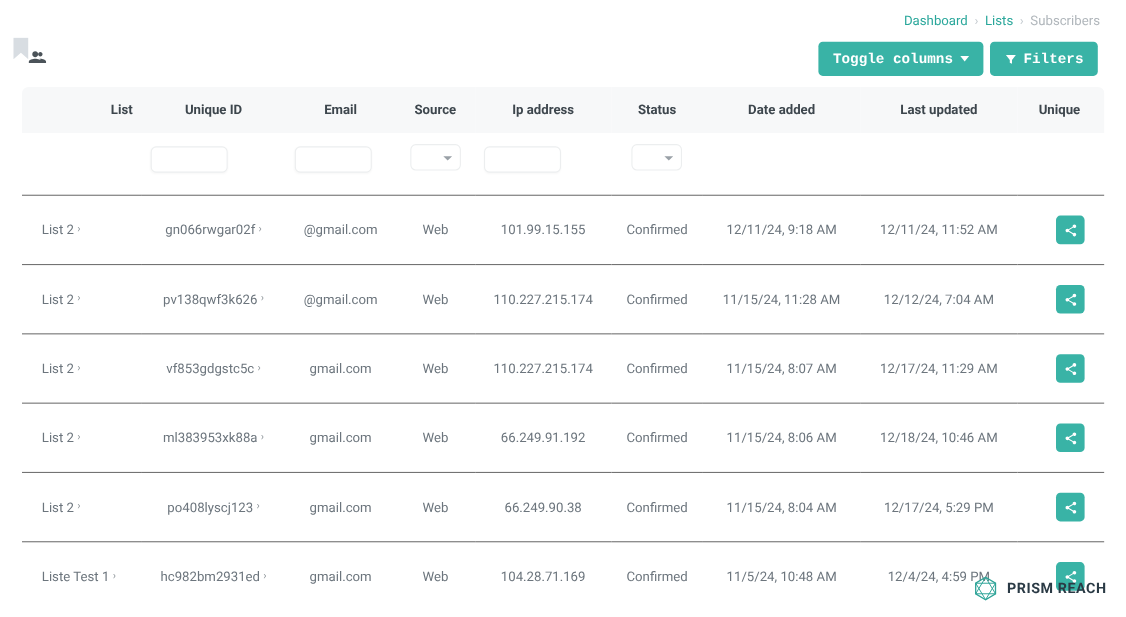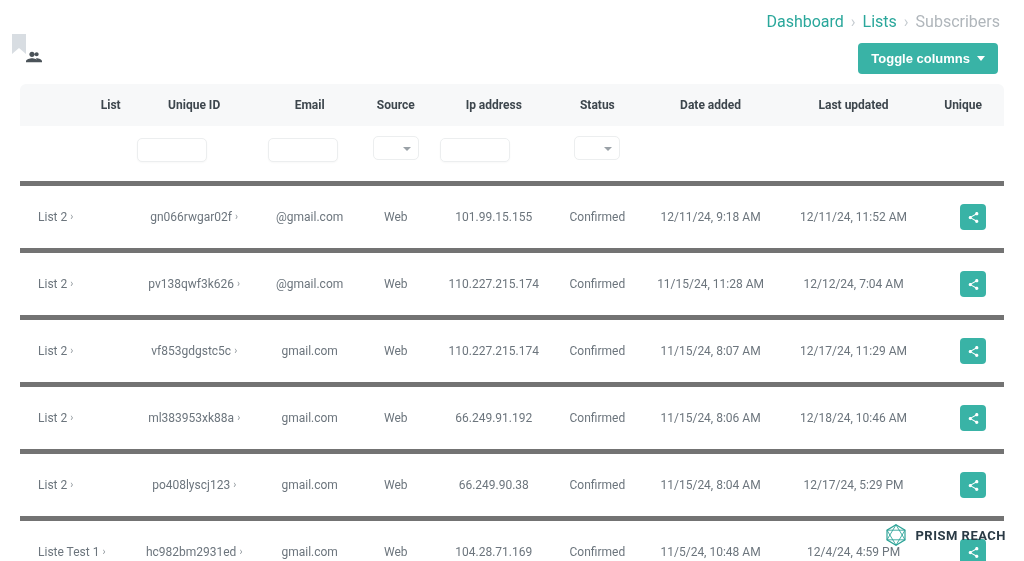--- a/index.html
+++ b/index.html
@@ -9,21 +9,21 @@
     color: #6c757d;
     font-size: 13px;
     width: 1024px;
     height: 561px;
     overflow: hidden;
     position: relative;
   }
   .breadcrumb {
     text-align: right;
     padding: 12px 24px 4px 24px;
-    font-size: 16px;
+    font-size: 12px;
     color: #b0b6bb;
   }
   .breadcrumb a { color: #2aa79b; text-decoration: none; cursor: pointer; }
   .breadcrumb .sep { padding: 0 3px; color: #c5cbd0; }
   .panel {
     margin: 0 14px;
     border-radius: 8px;
     padding: 0 6px;
   }
   .toolbar {
@@ -64,20 +64,21 @@
     color: #fff;
     border: none;
     border-radius: 4px;
     padding: 8px 13px;
     font-size: 13px;
     font-weight: 600;
     cursor: pointer;
     display: inline-flex;
     align-items: center;
     gap: 5px;
+    font-family: Liberation Mono, monospace;
   }
   .btn svg { width: 12px; height: 12px; fill: #fff; }
   .btn .caret-down {
     width: 0; height: 0;
     border-left: 4px solid transparent;
     border-right: 4px solid transparent;
     border-top: 5px solid #fff;
     margin-left: 2px;
   }
   .result-info {
@@ -135,21 +136,21 @@
     width: 0; height: 0;
     border-left: 4px solid transparent;
     border-right: 4px solid transparent;
     border-top: 4px solid #9aa1a7;
   }
   tbody tr.data-row td {
     padding: 18px 8px;
     text-align: center;
     font-size: 12px;
     color: #6c757d;
-    border-top: 5px solid #737373;
+    border-top: 1px solid #737373;
   }
   tbody tr.data-row td:first-child { text-align: left; padding-left: 18px; }
   tbody tr.data-row td:last-child { text-align: right; padding-right: 18px; }
   .linkish {
     color: #6c757d;
     cursor: pointer;
     display: inline-flex;
     align-items: center;
     gap: 3px;
   }
@@ -207,20 +208,26 @@
           <svg viewBox="0 0 24 20">
               <path d="M9 10c2.2 0 4-1.8 4-4S11.2 2 9 2 5 3.8 5 6s1.8 4 4 4zm7-1c1.7 0 3-1.3 3-3s-1.3-3-3-3-3 1.3-3 3 1.3 3 3 3zM9 12c-3 0-9 1.5-9 4.5V18h18v-1.5C18 13.5 12 12 9 12zm7 0c-.4 0-.8 0-1.2.1 1.4 1 2.2 2.3 2.2 4.4V18h7v-1.5C24 13.5 19 12 16 12z"></path>
             </svg>
         </span>
       </div>
     </div>
     <div class="btn-group">
       <button class="btn">
         <span>Toggle columns</span>
         <span class="caret-down"></span>
+      </button>
+      <button class="btn">
+        <svg viewBox="0 0 24 24">
+            <path d="M3 4h18l-7 9v7l-4-2v-5L3 4z"></path>
+          </svg>
+        <span>Filters</span>
       </button>
     </div>
   </div>
 
 
   <div class="table-wrap">
     <table>
       <thead>
         <tr>
           <th>List</th>

